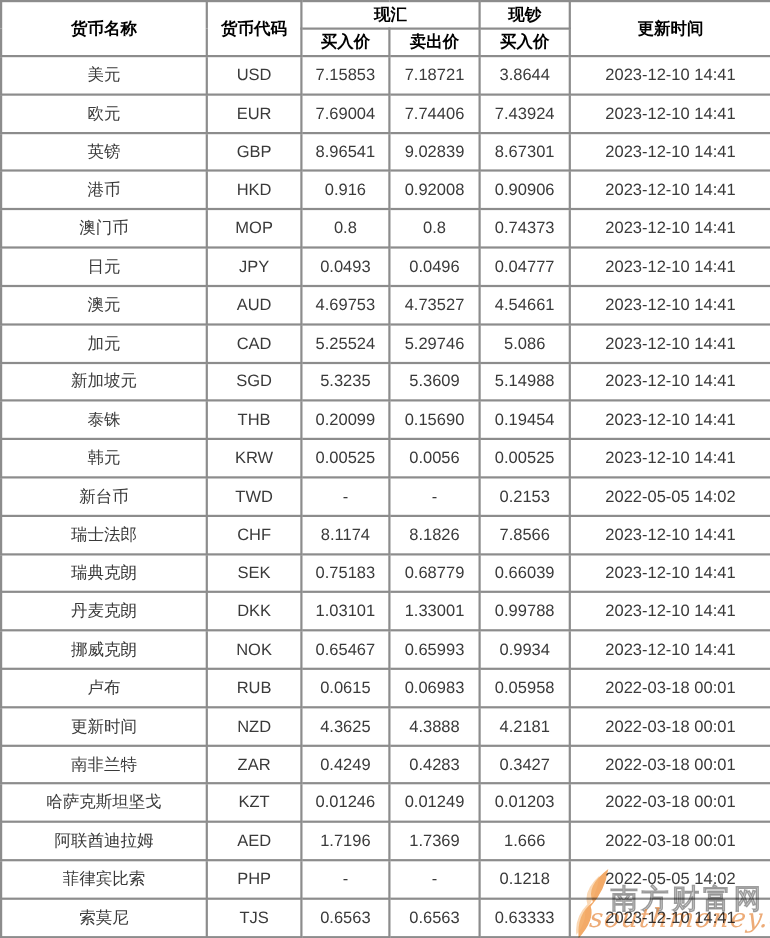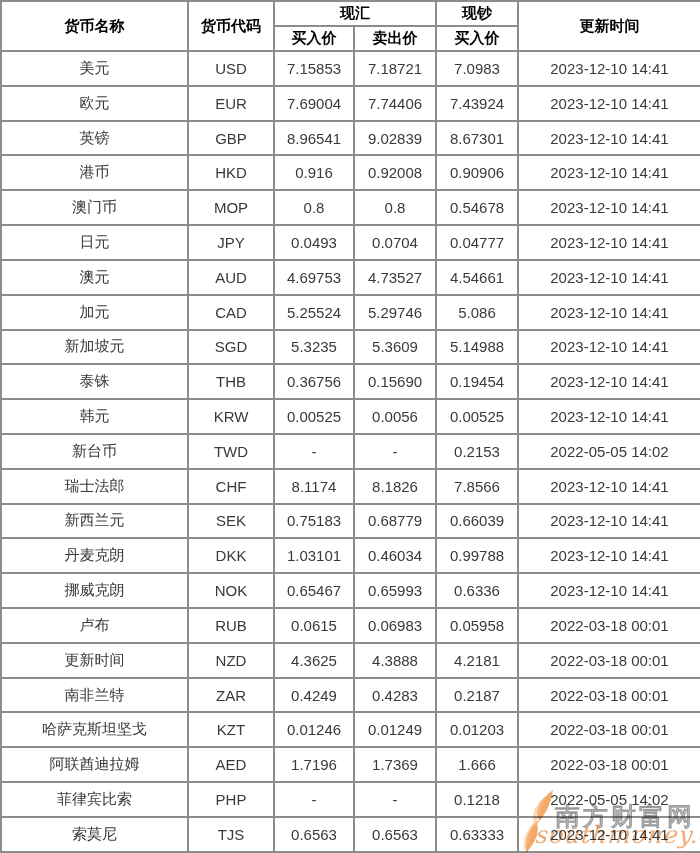--- a/index.html
+++ b/index.html
@@ -100,21 +100,21 @@
         <th>卖出价</th>
         <th>买入价</th>
       </tr>
     </thead>
     <tbody>
         <tr>
           <td>美元</td>
           <td>USD</td>
           <td>7.15853</td>
           <td>7.18721</td>
-          <td>7.0983</td>
+          <td>3.8644</td>
           <td>2023-12-10 14:41</td>
         </tr>
         <tr>
           <td>欧元</td>
           <td>EUR</td>
           <td>7.69004</td>
           <td>7.74406</td>
           <td>7.43924</td>
           <td>2023-12-10 14:41</td>
         </tr>
@@ -132,28 +132,28 @@
           <td>0.916</td>
           <td>0.92008</td>
           <td>0.90906</td>
           <td>2023-12-10 14:41</td>
         </tr>
         <tr>
           <td>澳门币</td>
           <td>MOP</td>
           <td>0.8</td>
           <td>0.8</td>
-          <td>0.54678</td>
+          <td>0.74373</td>
           <td>2023-12-10 14:41</td>
         </tr>
         <tr>
           <td>日元</td>
           <td>JPY</td>
           <td>0.0493</td>
-          <td>0.0704</td>
+          <td>0.0496</td>
           <td>0.04777</td>
           <td>2023-12-10 14:41</td>
         </tr>
         <tr>
           <td>澳元</td>
           <td>AUD</td>
           <td>4.69753</td>
           <td>4.73527</td>
           <td>4.54661</td>
           <td>2023-12-10 14:41</td>
@@ -170,21 +170,21 @@
           <td>新加坡元</td>
           <td>SGD</td>
           <td>5.3235</td>
           <td>5.3609</td>
           <td>5.14988</td>
           <td>2023-12-10 14:41</td>
         </tr>
         <tr>
           <td>泰铢</td>
           <td>THB</td>
-          <td>0.36756</td>
+          <td>0.20099</td>
           <td>0.15690</td>
           <td>0.19454</td>
           <td>2023-12-10 14:41</td>
         </tr>
         <tr>
           <td>韩元</td>
           <td>KRW</td>
           <td>0.00525</td>
           <td>0.0056</td>
           <td>0.00525</td>
@@ -200,41 +200,41 @@
         </tr>
         <tr>
           <td>瑞士法郎</td>
           <td>CHF</td>
           <td>8.1174</td>
           <td>8.1826</td>
           <td>7.8566</td>
           <td>2023-12-10 14:41</td>
         </tr>
         <tr>
-          <td>新西兰元</td>
+          <td>瑞典克朗</td>
           <td>SEK</td>
           <td>0.75183</td>
           <td>0.68779</td>
           <td>0.66039</td>
           <td>2023-12-10 14:41</td>
         </tr>
         <tr>
           <td>丹麦克朗</td>
           <td>DKK</td>
           <td>1.03101</td>
-          <td>0.46034</td>
+          <td>1.33001</td>
           <td>0.99788</td>
           <td>2023-12-10 14:41</td>
         </tr>
         <tr>
           <td>挪威克朗</td>
           <td>NOK</td>
           <td>0.65467</td>
           <td>0.65993</td>
-          <td>0.6336</td>
+          <td>0.9934</td>
           <td>2023-12-10 14:41</td>
         </tr>
         <tr>
           <td>卢布</td>
           <td>RUB</td>
           <td>0.0615</td>
           <td>0.06983</td>
           <td>0.05958</td>
           <td>2022-03-18 00:01</td>
         </tr>
@@ -244,21 +244,21 @@
           <td>4.3625</td>
           <td>4.3888</td>
           <td>4.2181</td>
           <td>2022-03-18 00:01</td>
         </tr>
         <tr>
           <td>南非兰特</td>
           <td>ZAR</td>
           <td>0.4249</td>
           <td>0.4283</td>
-          <td>0.2187</td>
+          <td>0.3427</td>
           <td>2022-03-18 00:01</td>
         </tr>
         <tr>
           <td>哈萨克斯坦坚戈</td>
           <td>KZT</td>
           <td>0.01246</td>
           <td>0.01249</td>
           <td>0.01203</td>
           <td>2022-03-18 00:01</td>
         </tr>

